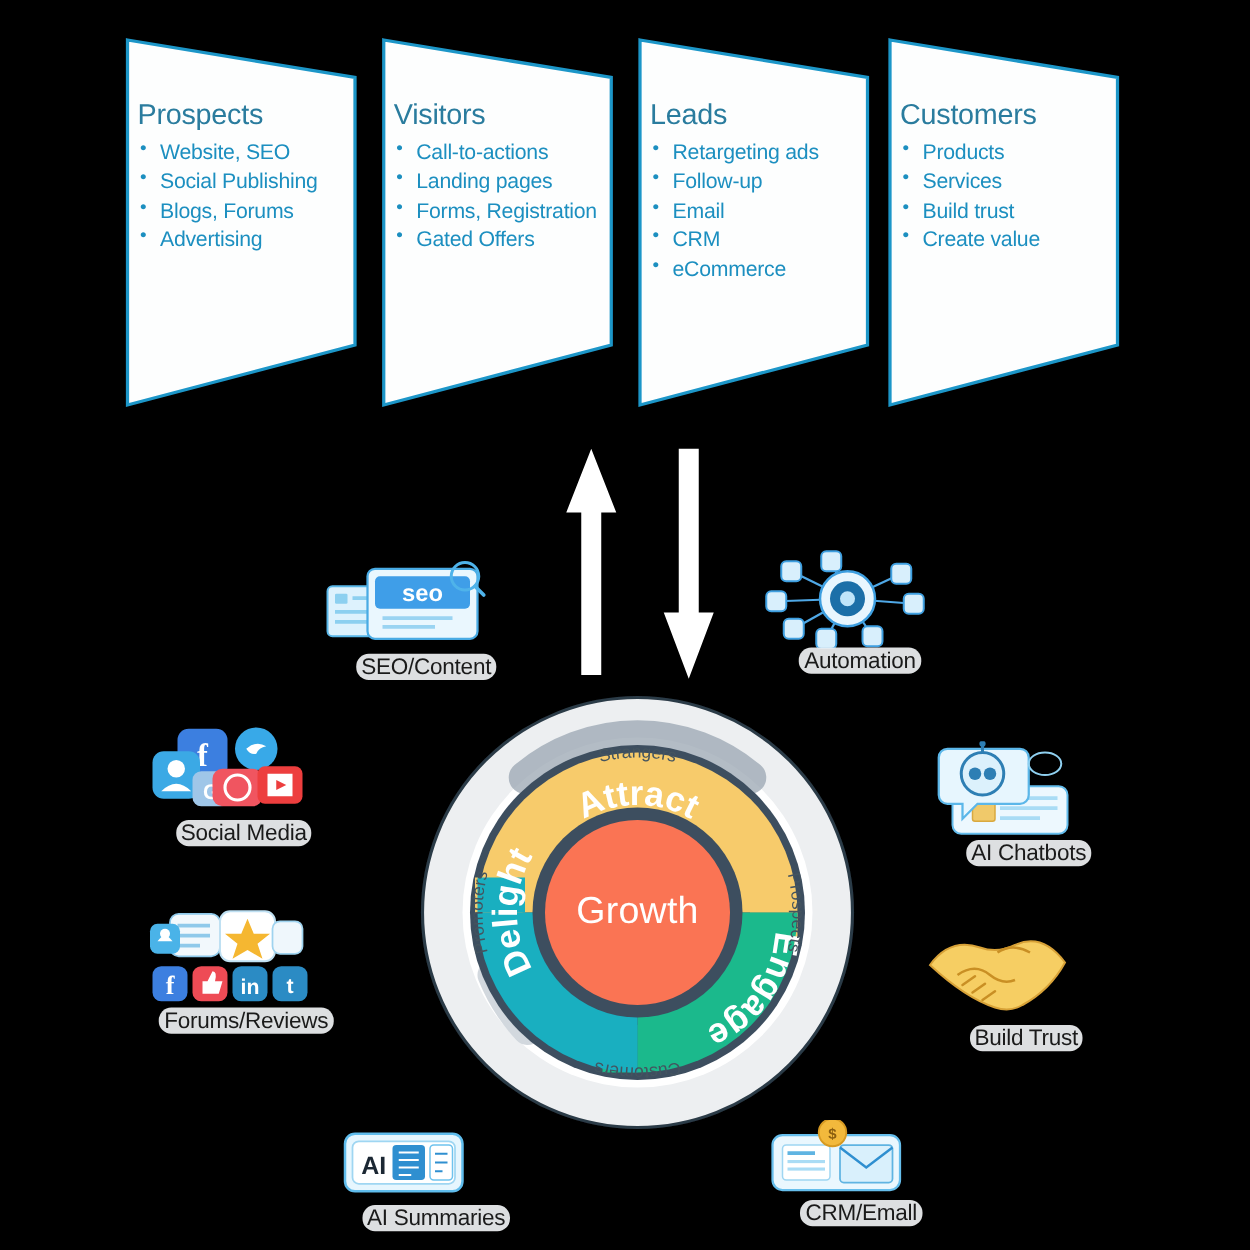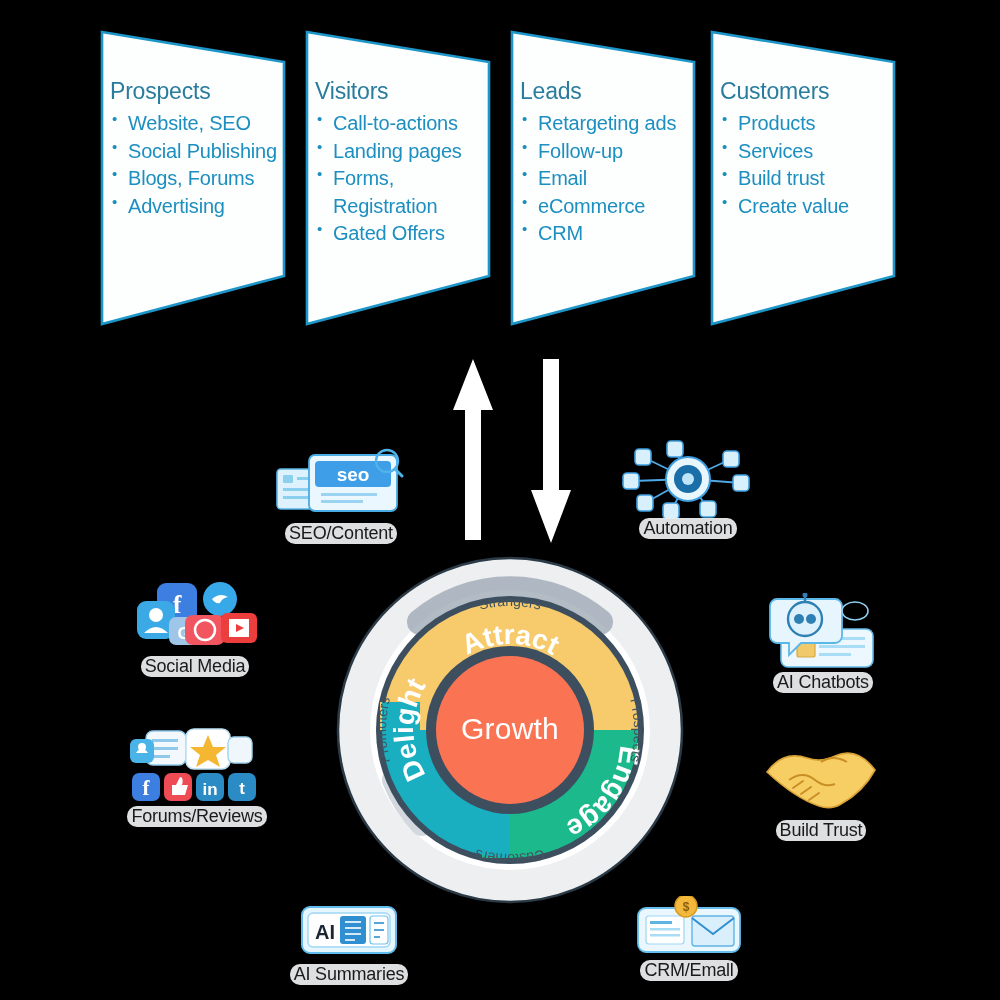--- a/index.html
+++ b/index.html
@@ -51,21 +51,21 @@
     margin-bottom: 5px;
     white-space: nowrap;
   }
   .panel-list {
     list-style: none;
     margin: 0;
     padding: 0;
   }
   .panel-list li {
     position: relative;
-    font-size: 20px;
+    font-size: 17px;
     line-height: 1.38;
     color: #1C8FC0;
     padding-left: 18px;
     letter-spacing: -0.2px;
   }
   .panel-list li::before {
     content: "\2022";
     position: absolute;
     left: 2px;
     top: -1px;
@@ -99,21 +99,21 @@
   
   .sat {
     position: absolute;
     width: 170px;
     text-align: center;
   }
   .sat .glyph {
     height: 78px;
     display: flex;
     align-items: center;
-    justify-content: center;
+    justify-content: flex-start;
   }
   .sat .cap {
     font-size: 18px;
     color: #1a1a1a;
     background: rgba(240,242,244,0.92);
     display: inline-block;
     padding: 0 4px;
     border-radius: 10px;
     white-space: nowrap;
     letter-spacing: -0.2px;
@@ -162,22 +162,22 @@
       <svg width="200" height="345" viewBox="0 0 200 345">
         <polygon points="10,32 192,62 192,276 10,324" fill="#000" opacity="0.30" transform="translate(6,6)"></polygon>
         <polygon points="10,32 192,62 192,276 10,324" fill="#FDFEFE" stroke="#1C96C8" stroke-width="2.6"></polygon>
       </svg>
       <div class="panel-body">
         <div class="panel-title">Leads</div>
         <ul class="panel-list">
           <li>Retargeting ads</li>
           <li>Follow-up</li>
           <li>Email</li>
+          <li>CRM</li>
           <li>eCommerce</li>
-          <li>CRM</li>
         </ul>
       </div>
     </div>
 
     <div class="panel" style="left:702px;">
       <svg width="200" height="345" viewBox="0 0 200 345">
         <polygon points="10,32 192,62 192,276 10,324" fill="#000" opacity="0.30" transform="translate(6,6)"></polygon>
         <polygon points="10,32 192,62 192,276 10,324" fill="#FDFEFE" stroke="#1C96C8" stroke-width="2.6"></polygon>
       </svg>
       <div class="panel-body">

